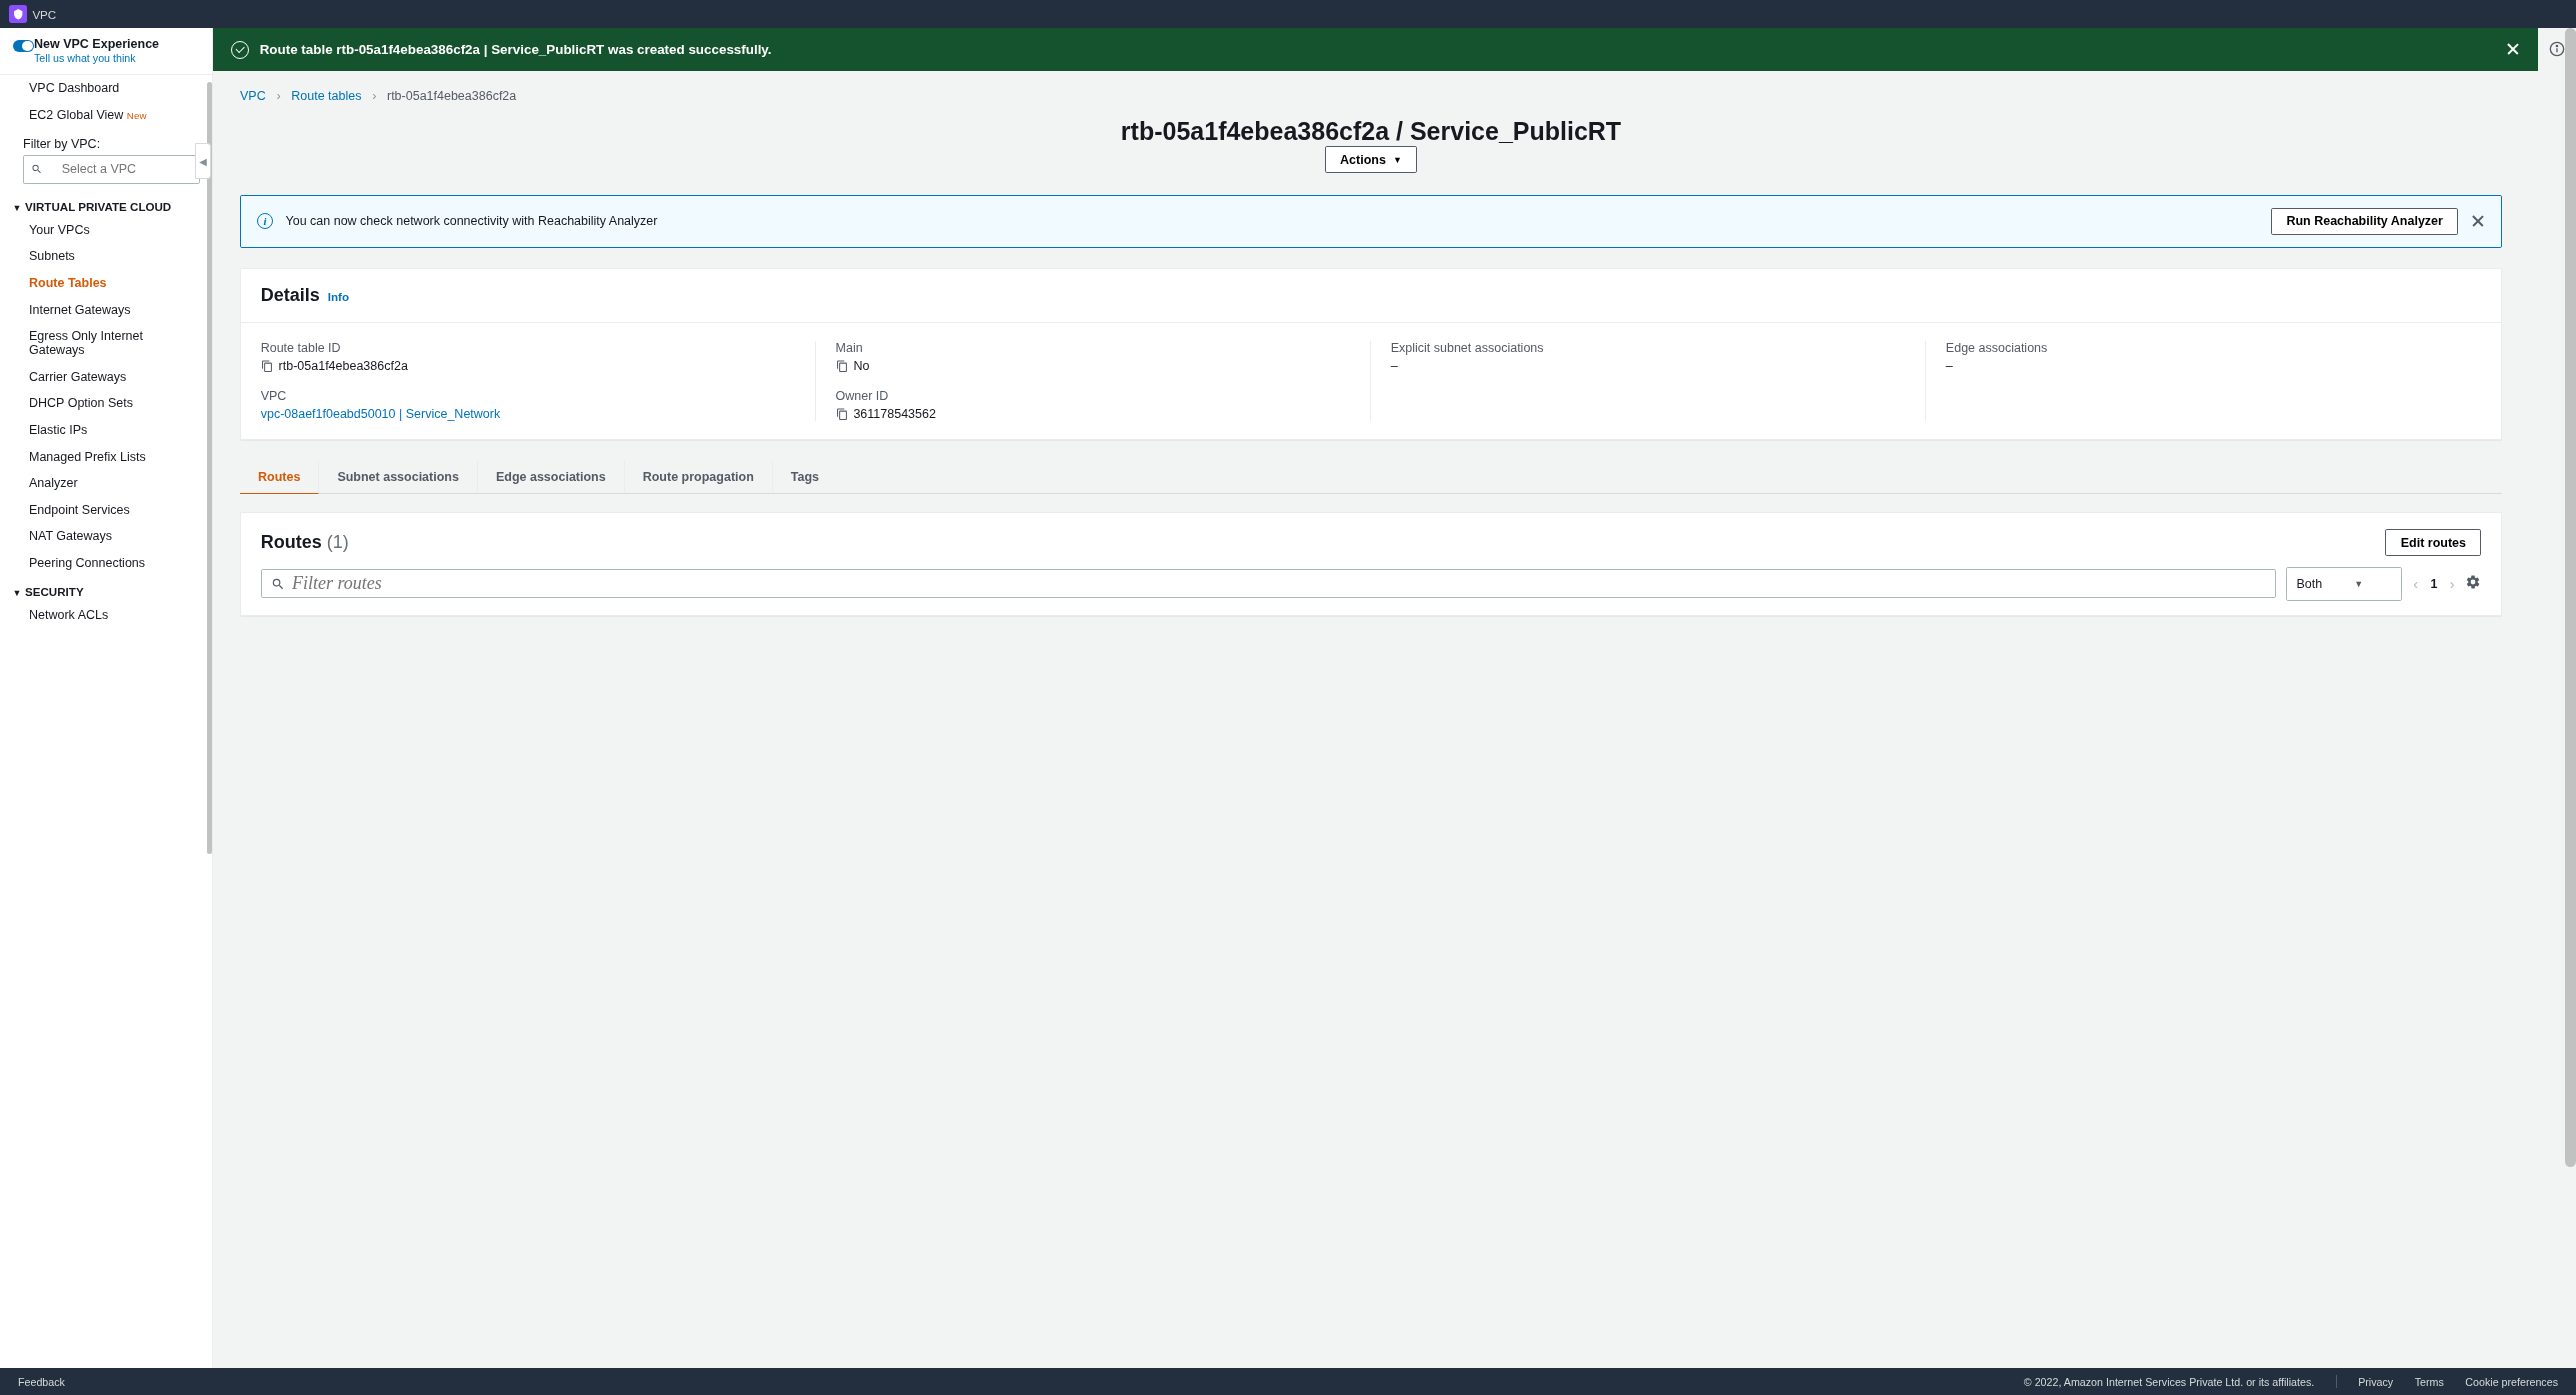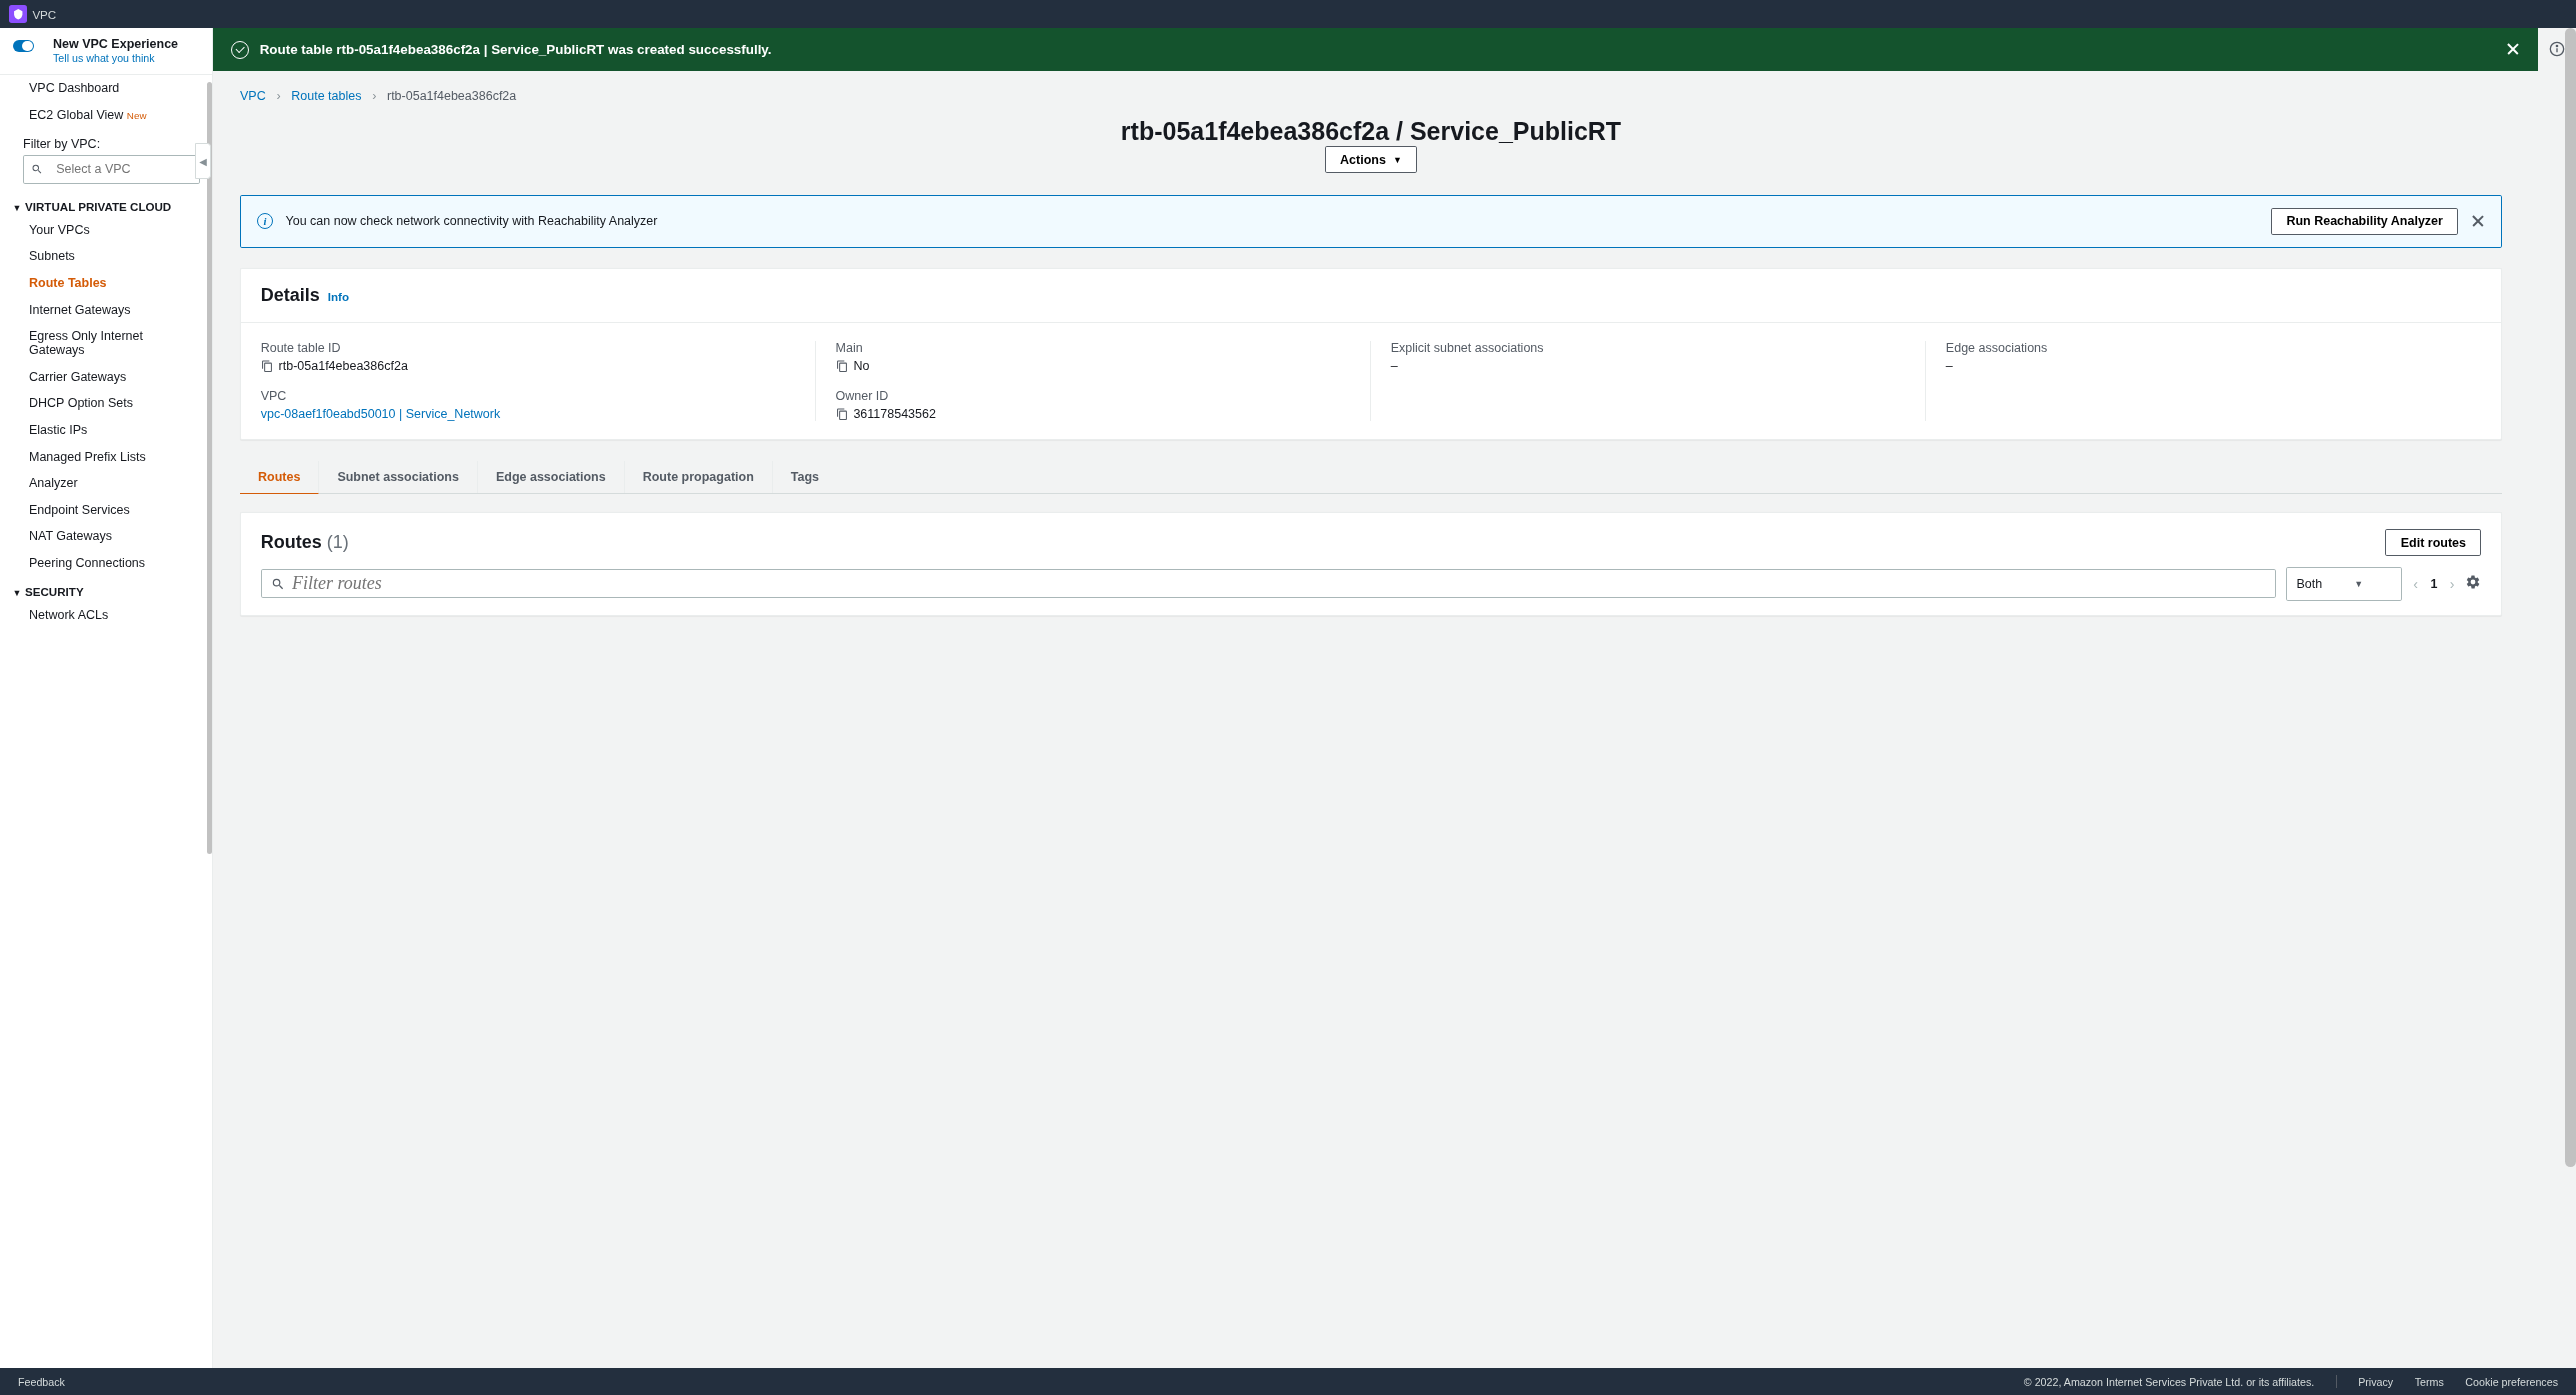--- a/index.html
+++ b/index.html
@@ -9,33 +9,33 @@
 .topbar .vpc-badge { width: 18px; height: 18px; background: #8c4fff; border-radius: 2.7px; display: flex; align-items: center; justify-content: center; margin-right: 5.4px; }
 .topbar .vpc-badge svg { width: 12.5px; height: 12.5px; fill: #fff; }
 .topbar .title { color: #d5dbdb; font-size: 11.6px; }
 
 .layout { display: flex; height: calc(100vh - 28px - 27px); }
 
 .sidebar { width: 213px; background: #fff; border-right: 0.9px solid #eaeded; display: flex; flex-direction: column; overflow-y: auto; position: relative; }
 .sidebar-scroll-track { position: absolute; right: 0; top: 54px; bottom: 0; width: 5.4px; }
 .sidebar-scroll-thumb { position: absolute; top: 0; width: 5.4px; height: 60%; background: #c1c1c1; border-radius: 2.7px; }
 
-.new-exp { padding: 9px 12.5px; border-bottom: 0.9px solid #eaeded; display: flex; align-items: flex-start; gap: 19px; }
+.new-exp { padding: 9px 12.5px; border-bottom: 0.9px solid #eaeded; display: flex; align-items: flex-start; gap: 0; }
 .toggle { width: 21.5px; height: 12.5px; background: #0073bb; border-radius: 7.2px; position: relative; flex-shrink: 0; margin-top: 2.7px; cursor: pointer; }
 .toggle::after { content: ""; position: absolute; right: 0.9px; top: 0.9px; width: 10.7px; height: 10.7px; background: #fff; border-radius: 50%; }
 .new-exp .txt strong { font-size: 12.5px; font-weight: 600; color: #16191f; display: block; }
 .new-exp .txt a { font-size: 10.7px; color: #0073bb; text-decoration: none; }
 
 .side-item { padding: 6.3px 12.5px 6.3px 29px; font-size: 12.5px; color: #16191f; cursor: pointer; }
 .side-item.active { color: #d45b07; font-weight: 700; }
 .side-item.dashboard, .side-item.globalview { padding-left: 29px; }
 .side-item .new-badge { font-size: 9.8px; color: #d45b07; margin-left: 3.6px; }
 
 .side-filter-label { padding: 9px 12.5px 3.6px 23px; font-size: 12.5px; color: #16191f; }
-.side-filter-box { margin: 0 12.5px 7.2px 23px; border: 0.9px solid #aab7b8; border-radius: 1.8px; height: 29px; display: flex; align-items: center; padding: 0 7.2px; gap: 13px; }
+.side-filter-box { margin: 0 12.5px 7.2px 23px; border: 0.9px solid #aab7b8; border-radius: 1.8px; height: 29px; display: flex; align-items: center; padding: 0 7.2px; gap: 19px; }
 .side-filter-box input { border: none; outline: none; font-size: 12.5px; width: 100%; }
 .side-filter-box svg { width: 14.3px; height: 14.3px; fill: #545b64; }
 
 .side-section { padding: 9px 12.5px 3.6px 12.5px; font-weight: 700; font-size: 11.6px; color: #16191f; display: flex; align-items: flex-start; gap: 3.6px; cursor: pointer; }
 .side-section .caret { font-size: 9px; margin-top: 2.7px; }
 
 .collapse-handle { position: absolute; left: 195px; top: 143px; width: 16px; height: 36px; background: #fff; border: 0.9px solid #d5dbdb; border-radius: 0 3.6px 3.6px 0; display: flex; align-items: center; justify-content: center; cursor: pointer; z-index: 5; }
 
 .main { flex: 1; overflow-y: auto; position: relative; background: #f2f3f3; }
 .main-right-icon { position: absolute; right: 10.7px; top: 12.5px; z-index: 6; }

